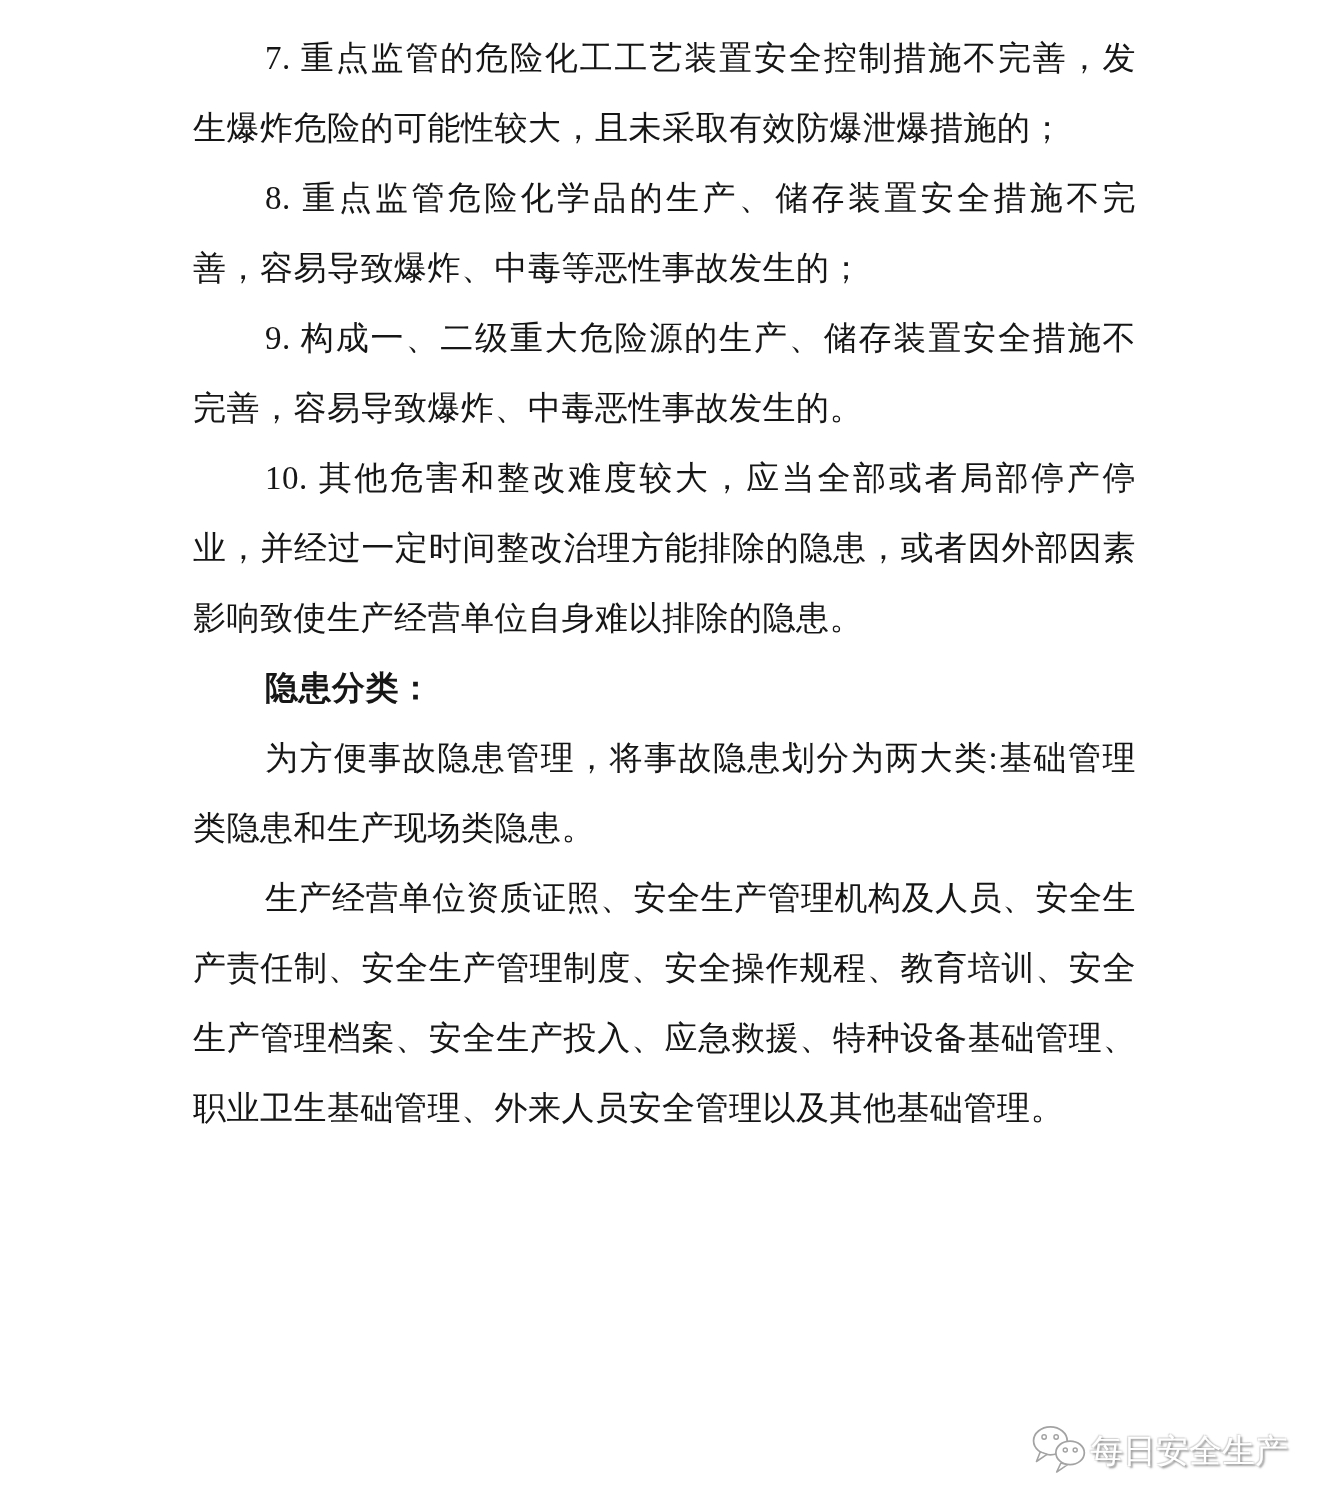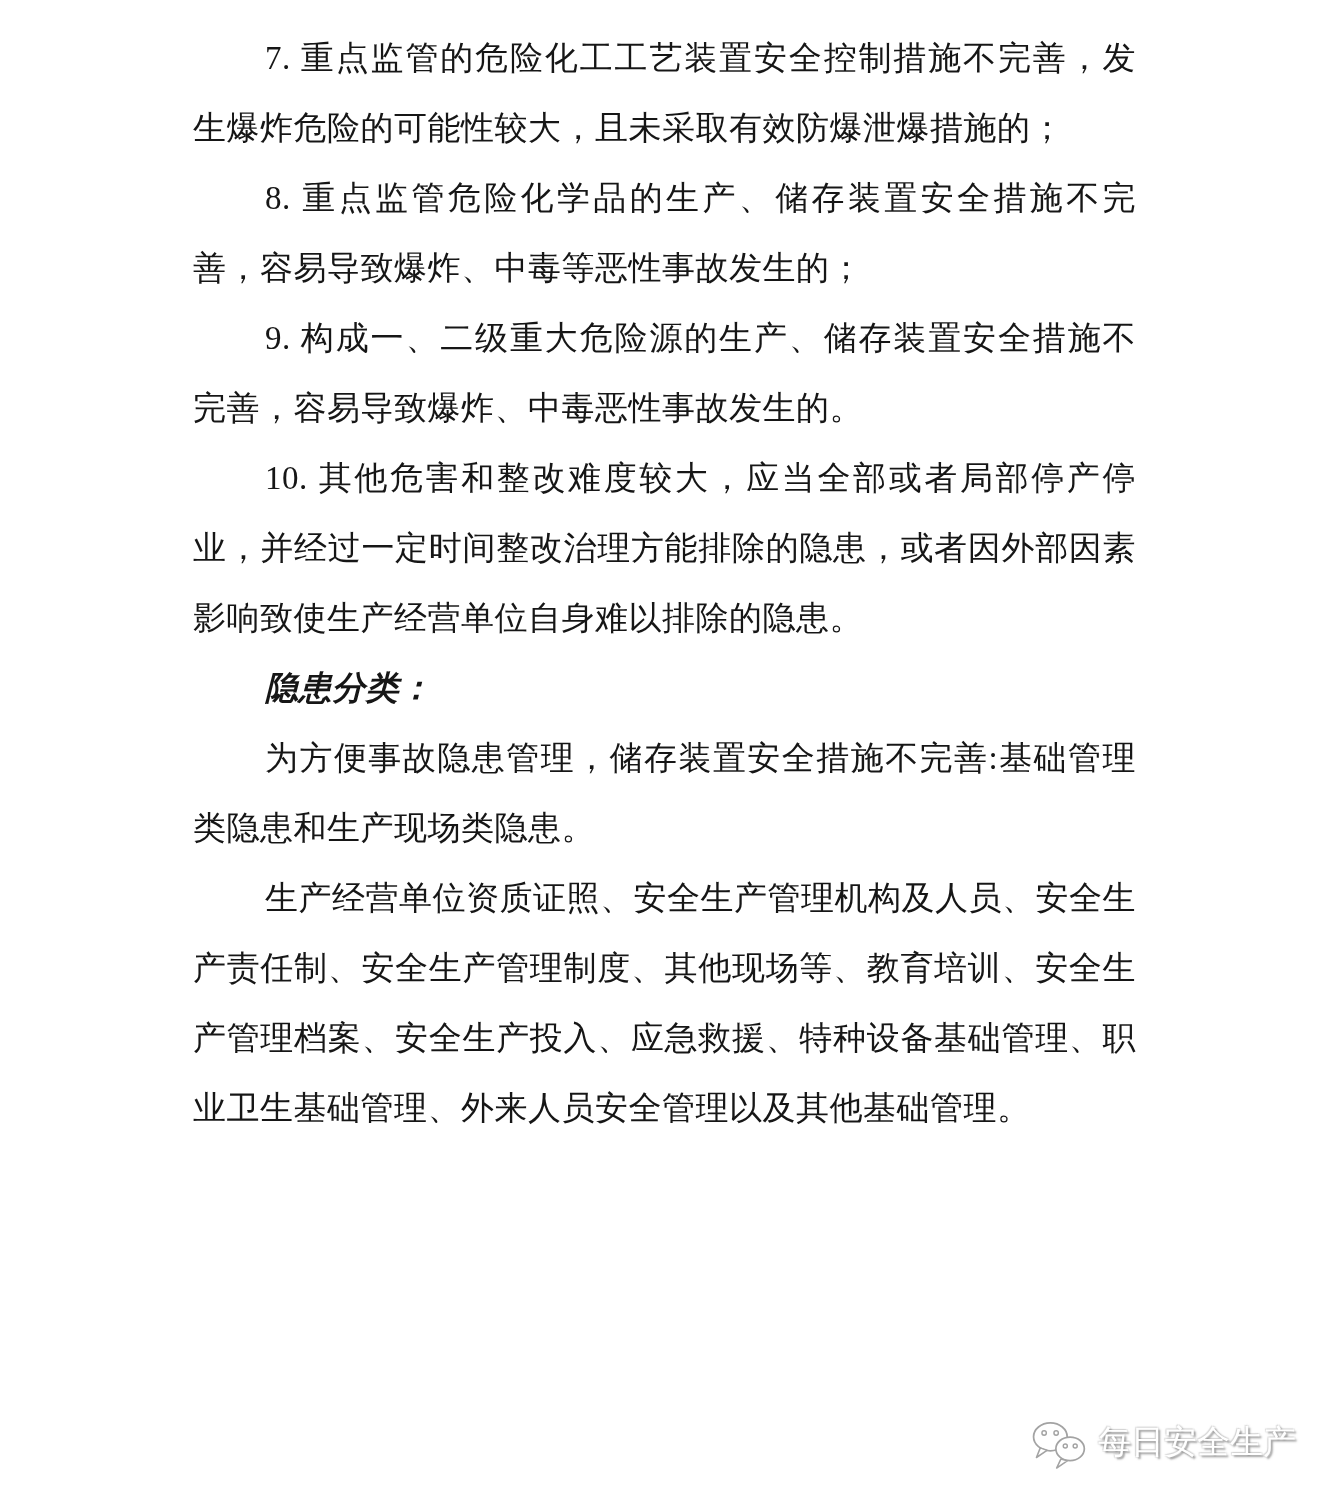--- a/index.html
+++ b/index.html
@@ -32,30 +32,28 @@
     font-family: "Liberation Serif", serif;
     letter-spacing: 0.5px;
   }
   .doc p.indent {
     text-indent: 72px;
   }
   .doc p.heading {
     font-weight: 700;
     font-family: "Liberation Sans", sans-serif;
     text-align: left;
-    font-style: italic;
   }
   .watermark {
     position: absolute;
     left: 1030px;
     top: 1420px;
     height: 54px;
     display: flex;
-    align-items: flex-start;
-    gap: 8px;
+    align-items: flex-end;
   }
   .wm-icon {
     display: inline-block;
     width: 60px;
     height: 50px;
   }
   .wm-icon svg {
     display: block;
     width: 60px;
     height: 50px;
@@ -77,22 +75,22 @@
 <body>
 
 <div class="page">
 
   <div class="doc">
     <p class="indent">7. 重点监管的危险化工工艺装置安全控制措施不完善，发生爆炸危险的可能性较大，且未采取有效防爆泄爆措施的；</p>
     <p class="indent">8. 重点监管危险化学品的生产、储存装置安全措施不完善，容易导致爆炸、中毒等恶性事故发生的；</p>
     <p class="indent">9. 构成一、二级重大危险源的生产、储存装置安全措施不完善，容易导致爆炸、中毒恶性事故发生的。</p>
     <p class="indent">10. 其他危害和整改难度较大，应当全部或者局部停产停业，并经过一定时间整改治理方能排除的隐患，或者因外部因素影响致使生产经营单位自身难以排除的隐患。</p>
     <p class="indent heading">隐患分类：</p>
-    <p class="indent">为方便事故隐患管理，储存装置安全措施不完善:基础管理类隐患和生产现场类隐患。</p>
-    <p class="indent">生产经营单位资质证照、安全生产管理机构及人员、安全生产责任制、安全生产管理制度、其他现场等、教育培训、安全生产管理档案、安全生产投入、应急救援、特种设备基础管理、职业卫生基础管理、外来人员安全管理以及其他基础管理。</p>
+    <p class="indent">为方便事故隐患管理，将事故隐患划分为两大类:基础管理类隐患和生产现场类隐患。</p>
+    <p class="indent">生产经营单位资质证照、安全生产管理机构及人员、安全生产责任制、安全生产管理制度、安全操作规程、教育培训、安全生产管理档案、安全生产投入、应急救援、特种设备基础管理、职业卫生基础管理、外来人员安全管理以及其他基础管理。</p>
   </div>
 
   <div class="watermark">
     <span class="wm-icon">
       <svg viewBox="0 0 62 52" xmlns="http://www.w3.org/2000/svg">
 
         <ellipse cx="21" cy="17.5" rx="17.5" ry="14.5" fill="#ffffff" stroke="#a3a3a3" stroke-width="1.8"></ellipse>
         <path d="M10.5 29 L6.5 39 L17.5 31.5 Z" fill="#ffffff" stroke="#a3a3a3" stroke-width="1.6" stroke-linejoin="round"></path>
         <circle cx="14.5" cy="13.5" r="2.3" fill="#ffffff" stroke="#a3a3a3" stroke-width="1.5"></circle>
         <circle cx="27" cy="13.5" r="2.3" fill="#ffffff" stroke="#a3a3a3" stroke-width="1.5"></circle>

